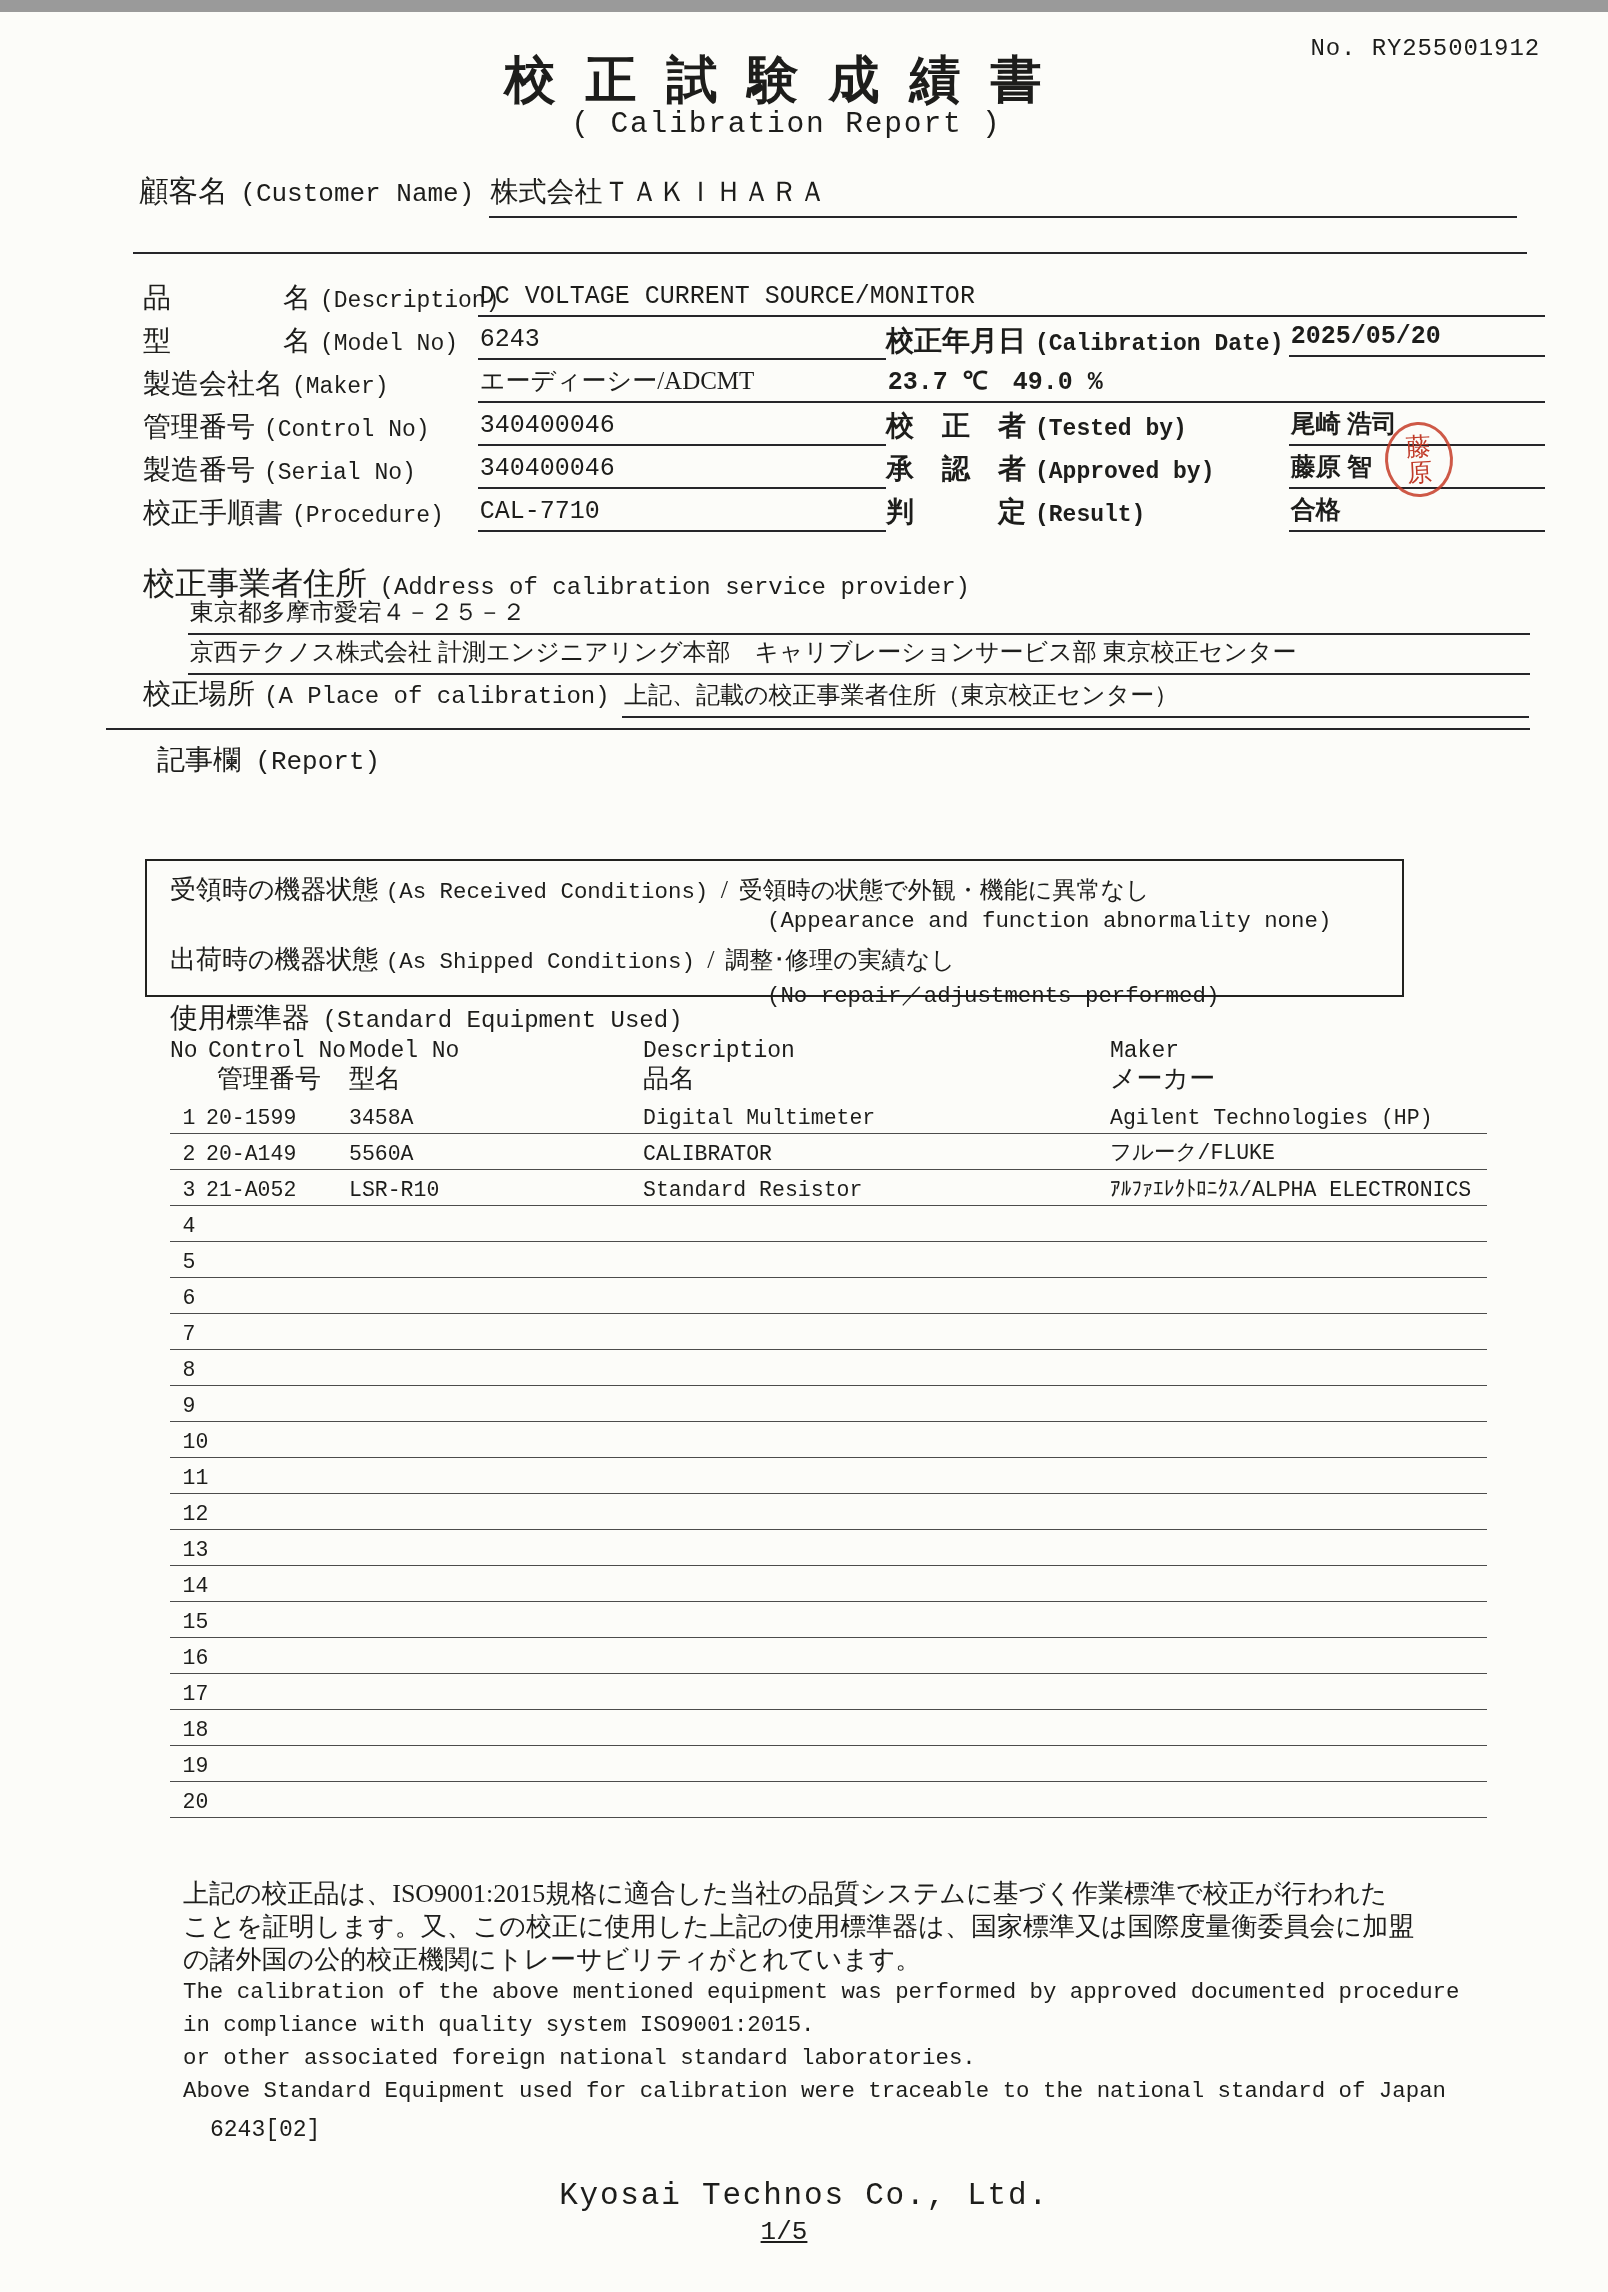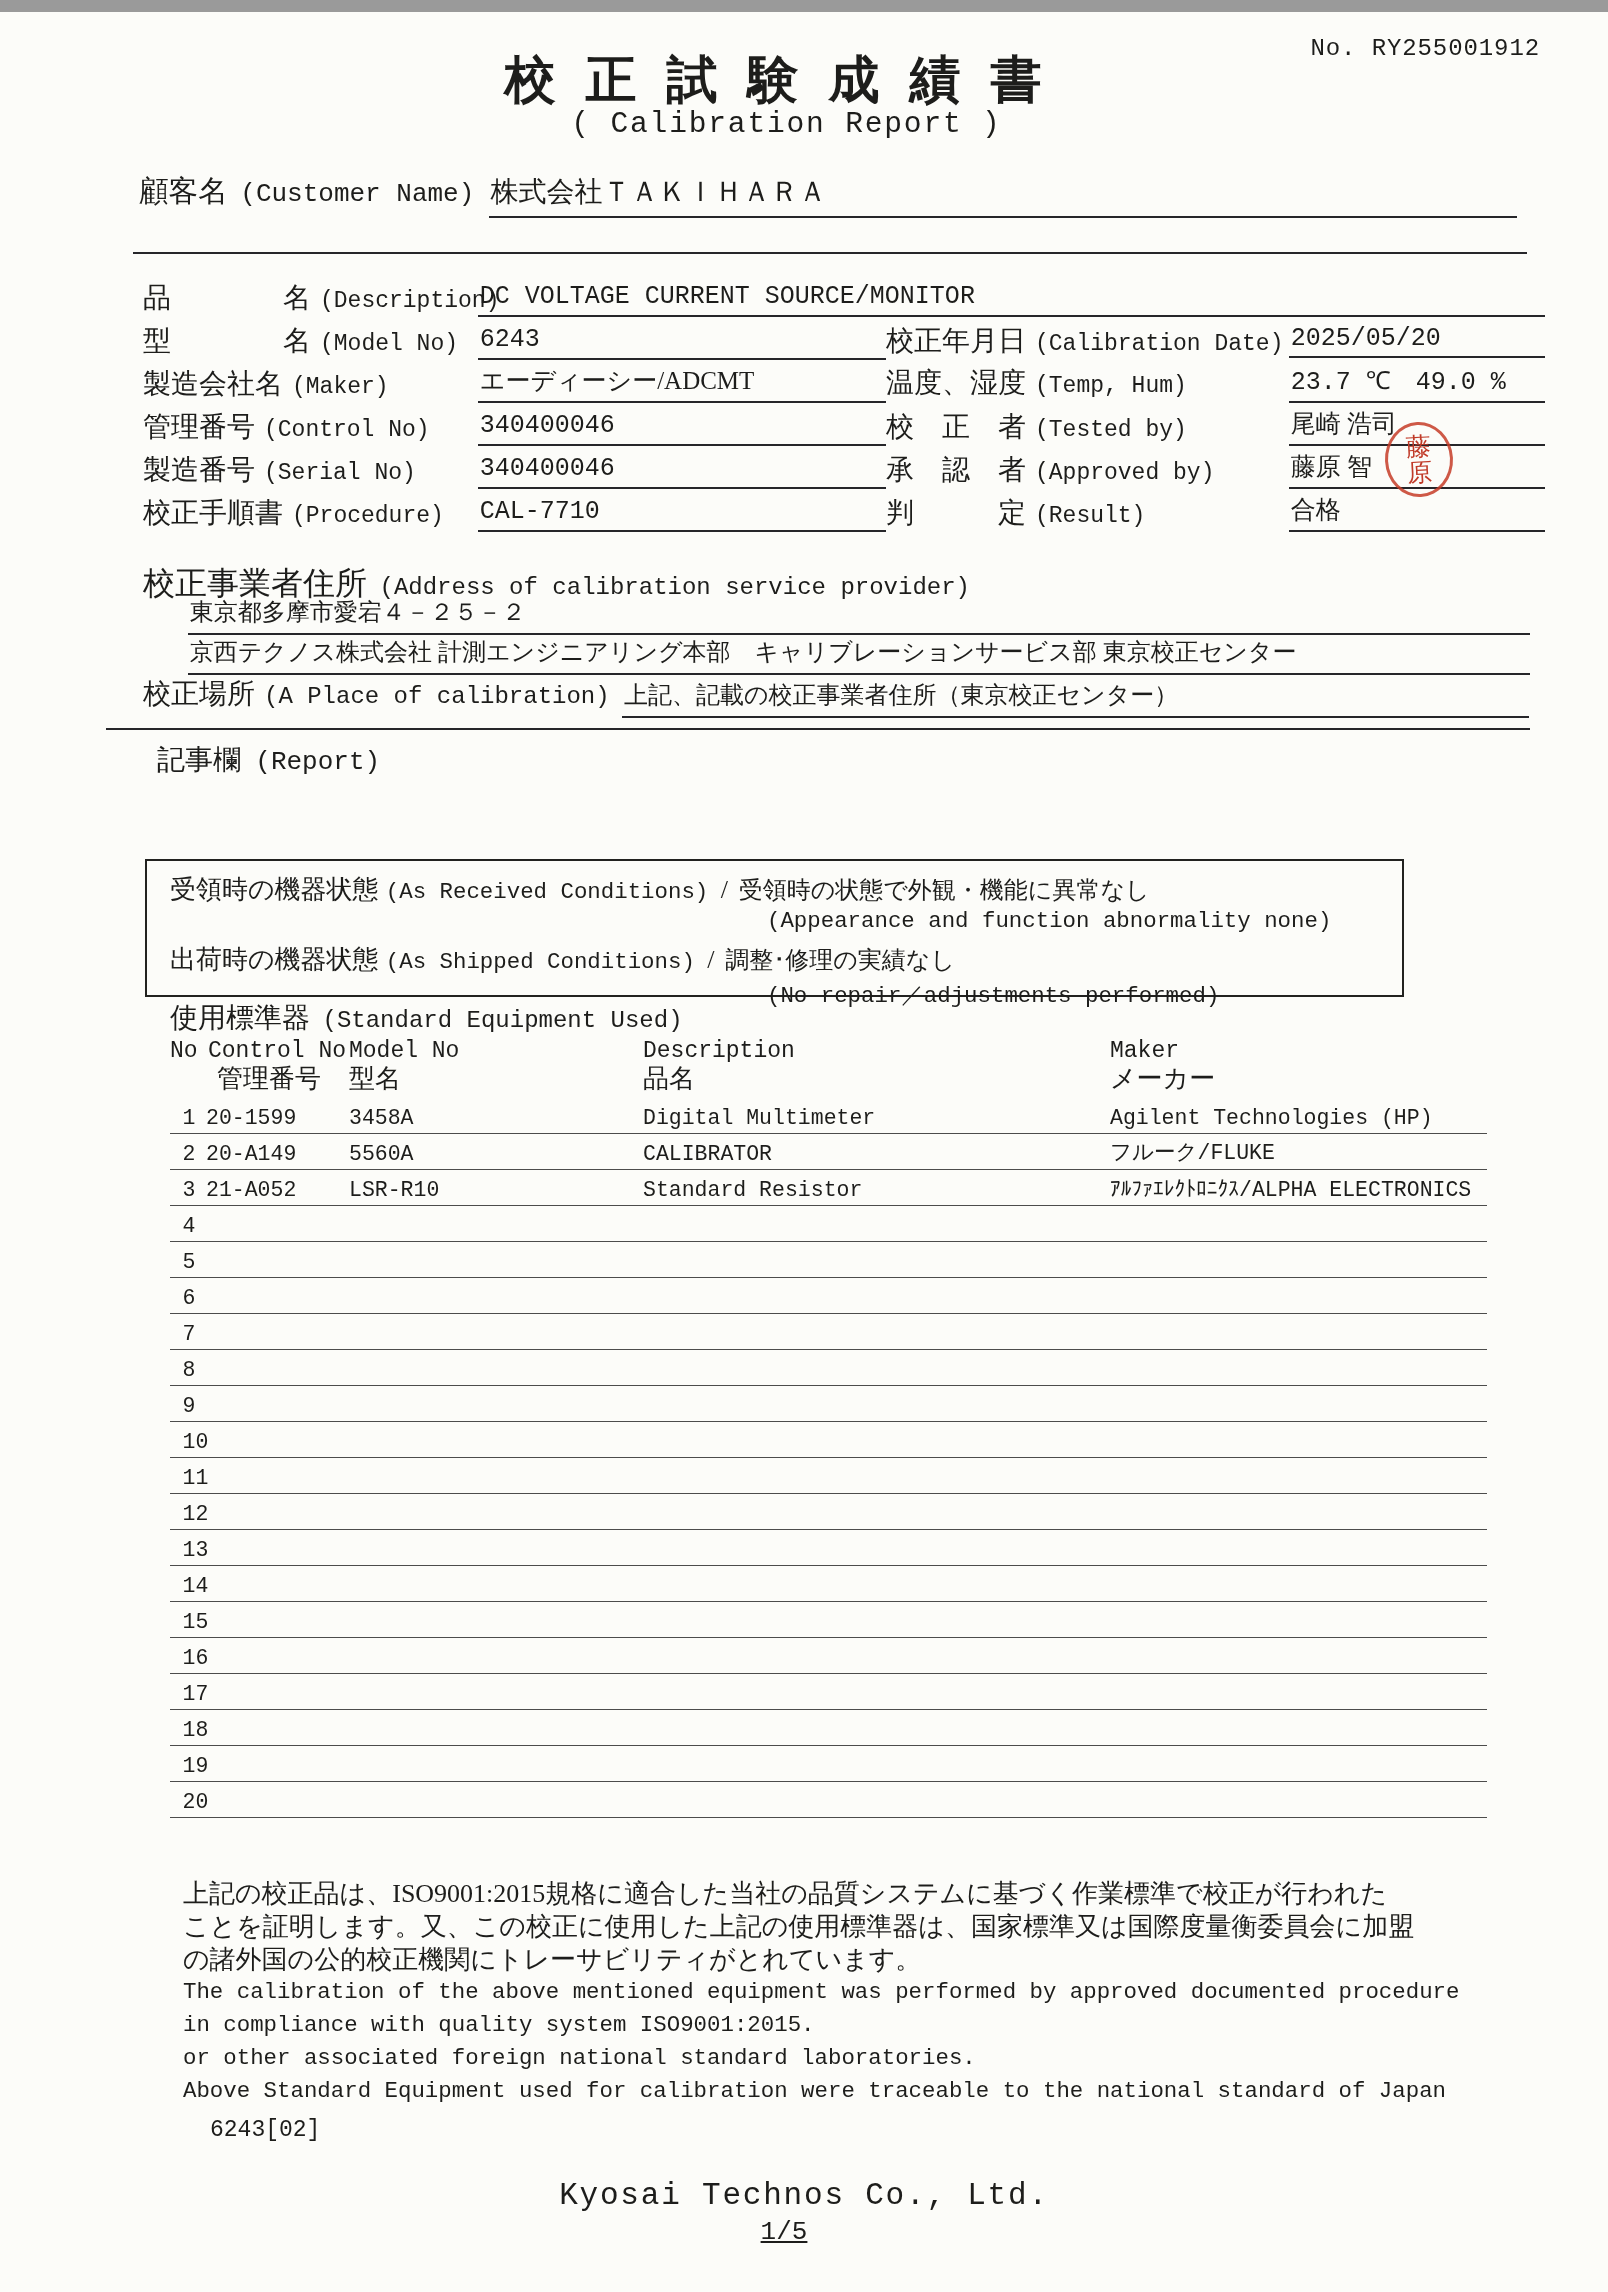--- a/index.html
+++ b/index.html
@@ -39,21 +39,21 @@
   .frow { display:flex; height:43px; align-items:flex-end; white-space:nowrap; }
   .fl { width:743px; display:flex; align-items:flex-end; }
   .frow.full .fl { width:100%; }
   .lab { display:flex; align-items:baseline; flex:none; }
   .fl .lab { width:335px; }
   .fr .lab { width:403px; }
   .lab .jp { font-size:28px; }
   .lab .en { font-size:23px; margin-left:9px; }
   .val { flex:1; border-bottom:2.2px solid #26262a; padding:0 3.6px 3.6px 1.8px;
          font-size:25px; overflow:visible; }
-  .fr { flex:1; display:flex; align-items:center; }
+  .fr { flex:1; display:flex; align-items:flex-start;font-weight:bold; }
 
   
   .stamp { left:1385px; top:410px; width:68px; height:75px;
            border:3.1px solid rgba(198,60,40,.85); border-radius:50%;
            display:flex; flex-direction:column; align-items:center; justify-content:center;
            line-height:1.04; font-size:25px; transform:rotate(-3deg); background:transparent; }
 
   
   .addr-head { top:550px; left:143px; display:flex; align-items:baseline; }
   .addr-head .jp { font-size:32px; }
@@ -164,24 +164,20 @@
 
     <div class="frow">
       <div class="fl">
         <span class="lab">
           <span class="jp">製造会社名</span>
           <span class="en mono">(Maker)</span>
         </span>
         <span class="val">エーディーシー/ADCMT</span>
       </div>
       <div class="fr">
-        <span class="lab">
-          <span class="jp">温度、湿度</span>
-          <span class="en mono">(Temp, Hum)</span>
-        </span>
         <span class="val mono">23.7 ℃　49.0 %</span>
       </div>
     </div>
 
     <div class="frow">
       <div class="fl">
         <span class="lab">
           <span class="jp">管理番号</span>
           <span class="en mono">(Control No)</span>
         </span>

